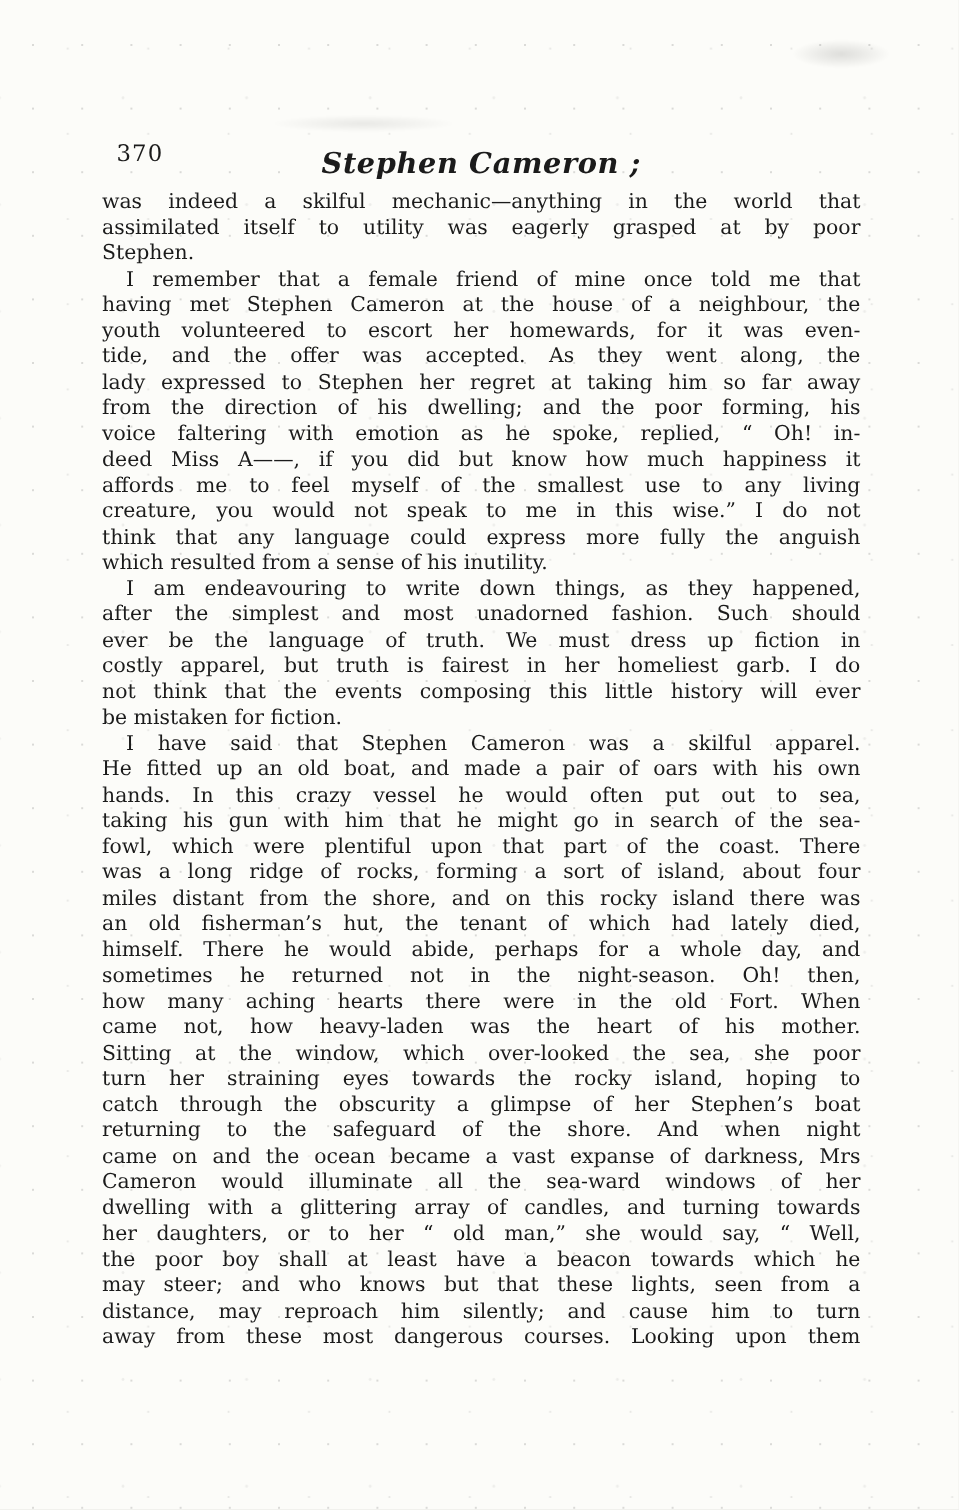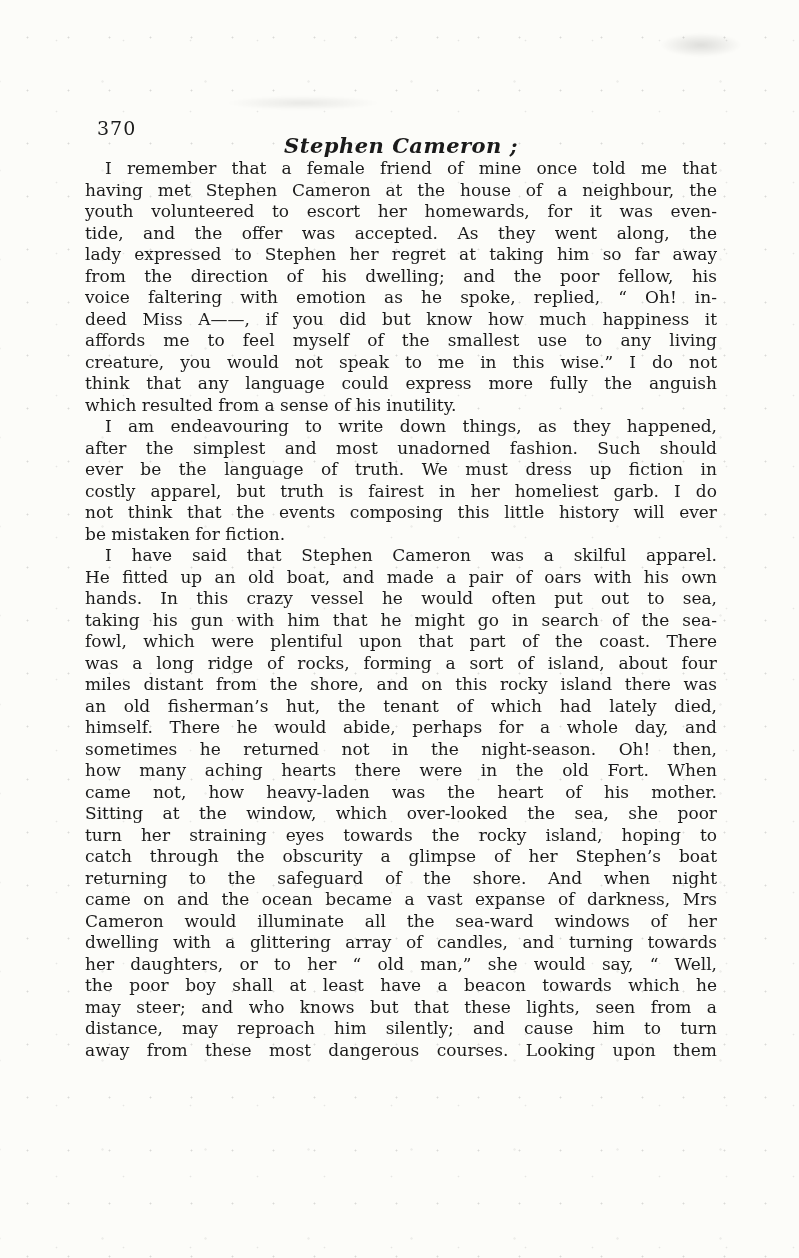--- a/index.html
+++ b/index.html
@@ -65,23 +65,23 @@
     left: 12px;
     top: 0;
     font-size: 19px;
     font-weight: 400;
     letter-spacing: 1px;
   }
   .running-title {
     position: absolute;
     left: 0;
     right: 0;
-    top: 16px;
+    top: 4px;
     text-align: center;
-    font-size: 21px;
+    font-size: 24px;
     font-style: italic;
     font-weight: 600;
     letter-spacing: 0.5px;
   }
   .text-body {
     font-size: 17px;
     line-height: 21.5px;
   }
   .line {
     text-align: justify;
@@ -105,26 +105,31 @@
   <div class="smudge-header"></div>
 
   <div class="content">
     <div class="running-head">
       <span class="page-number">370</span>
       <span class="running-title">Stephen Cameron ;</span>
     </div>
 
     <div class="text-body">
         <div class="paragraph">
+          <div class="line">was indeed a skilful mechanic—anything in the world that</div>
+          <div class="line">assimilated itself to utility was eagerly grasped at by poor</div>
+          <div class="line end">Stephen.</div>
+        </div>
+        <div class="paragraph">
           <div class="line indent">I remember that a female friend of mine once told me that</div>
           <div class="line">having met Stephen Cameron at the house of a neighbour, the</div>
           <div class="line">youth volunteered to escort her homewards, for it was even-</div>
           <div class="line">tide, and the offer was accepted.  As they went along, the</div>
           <div class="line">lady expressed to Stephen her regret at taking him so far away</div>
-          <div class="line">from the direction of his dwelling; and the poor fellow, his</div>
+          <div class="line">from the direction of his dwelling; and the poor forming, his</div>
           <div class="line">voice faltering with emotion as he spoke, replied, “ Oh! in-</div>
           <div class="line">deed Miss A——, if you did but know how much happiness it</div>
           <div class="line">affords me to feel myself of the smallest use to any living</div>
           <div class="line">creature, you would not speak to me in this wise.”  I do not</div>
           <div class="line">think that any language could express more fully the anguish</div>
           <div class="line end">which resulted from a sense of his inutility.</div>
         </div>
         <div class="paragraph">
           <div class="line indent">I am endeavouring to write down things, as they happened,</div>
           <div class="line">after the simplest and most unadorned fashion.  Such should</div>

